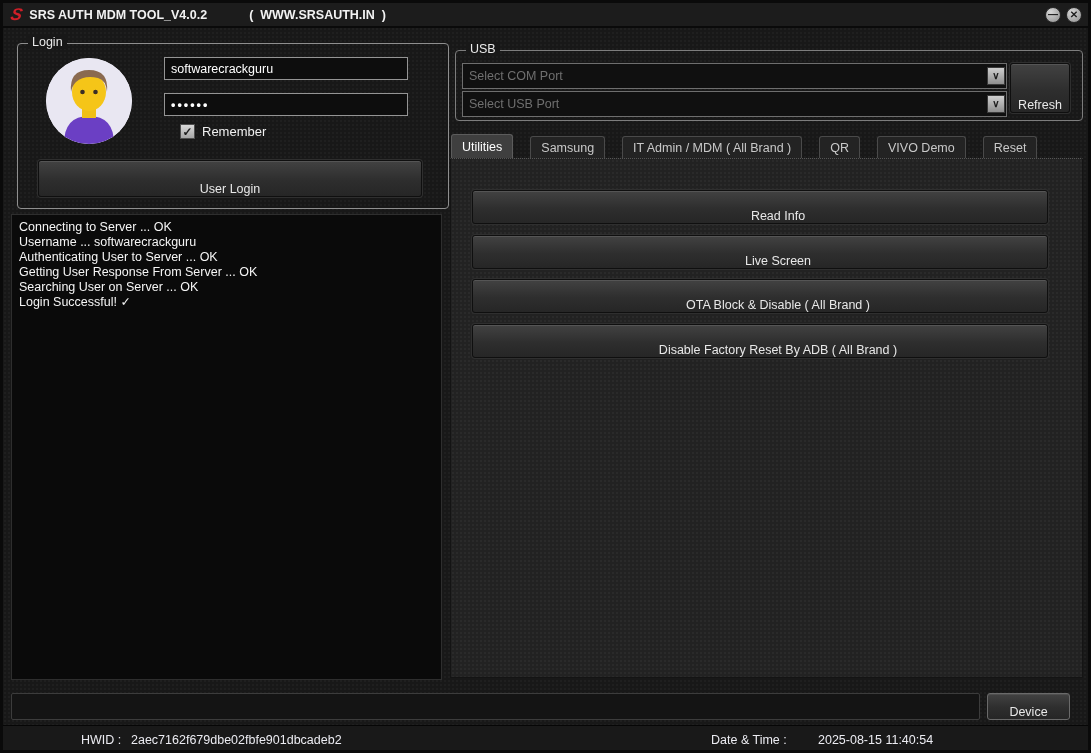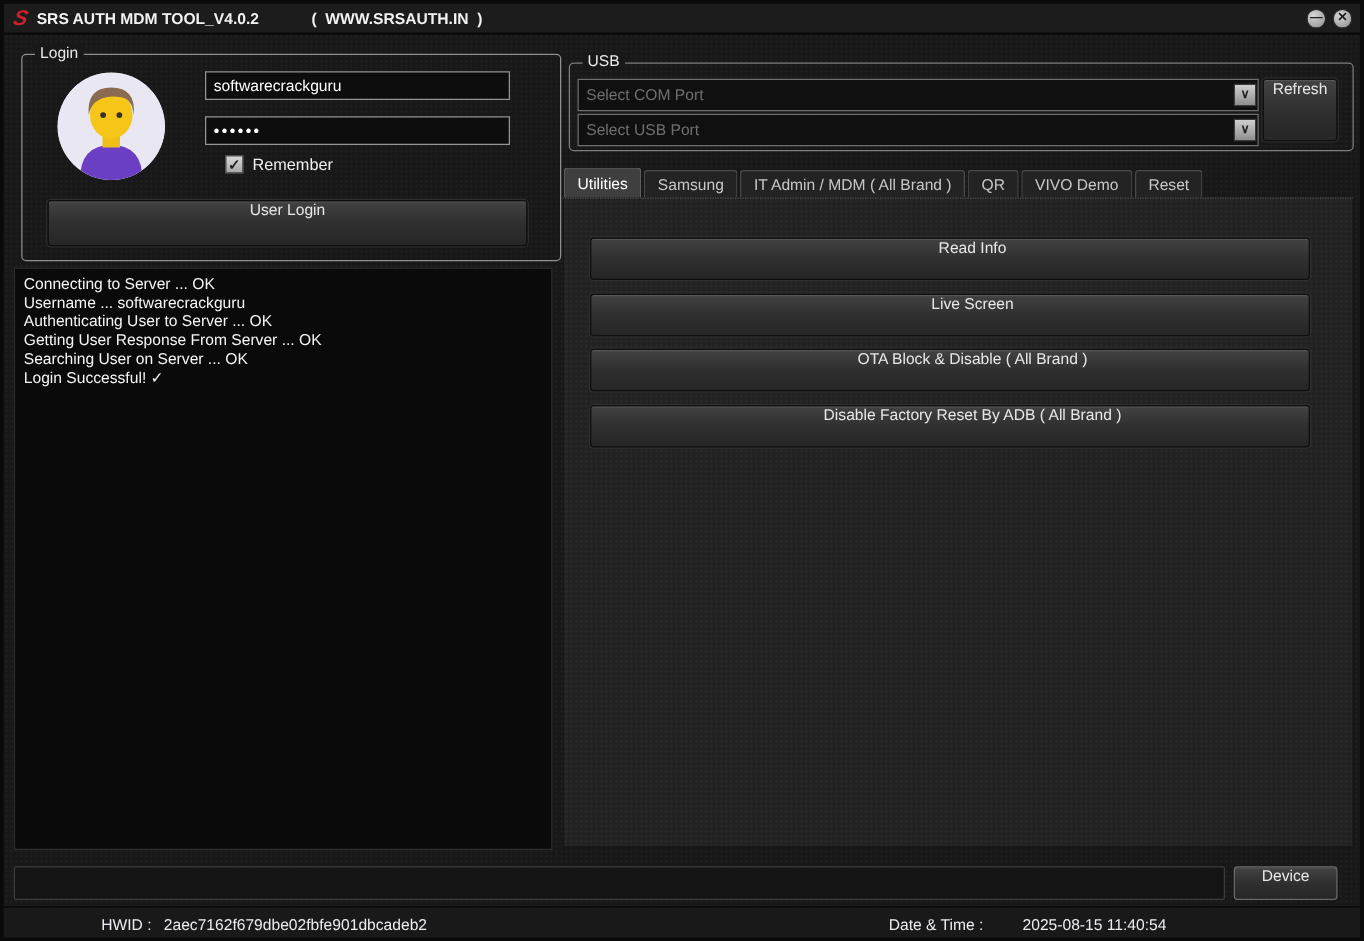--- a/index.html
+++ b/index.html
@@ -60,21 +60,21 @@
   .checkbox {
     width:15px; height:15px; border:1px solid #4f4f4f;
     background:linear-gradient(180deg,#d9d9d9,#a6a6a6);
     color:#1d1d1d; font-size:12px; font-weight:700; line-height:14px; text-align:center;
   }
   .remember-label { font-size:13px; color:#f0f0f0; }
   .big-btn {
     position:absolute; border-radius:3px; cursor:pointer;
     background:linear-gradient(180deg,#424242,#2e2e2e 55%,#262626);
     border:1px solid #0f0f0f; box-shadow:inset 0 1px 0 #555, 0 0 0 1px #2f2f2f;
-    color:#e8e8e8; font-size:12.5px; display:flex; align-items:flex-start; justify-content:center;
+    color:#e8e8e8; font-size:12.5px; display:flex; align-items:flex-end; justify-content:center;
   }
   #user-login-btn { left:20px; top:116px; width:384px; height:37px; }
 
   
   #log-panel {
     position:absolute; left:8px; top:211px; width:431px; height:466px;
     background:#0a0a0a; border:1px solid #2e2e2e; padding:5px 7px;
     font-size:12.5px; line-height:15px; color:#f5f5f5; overflow:hidden;
   }
 
@@ -92,21 +92,21 @@
     border:1px solid #3a3a3a; color:#1e1e1e;
     font-size:10px; line-height:16px; text-align:center; font-weight:700;
   }
   #combo-com { top:12px; }
   #combo-usb { top:40px; }
   #refresh-btn { left:554px; top:12px; width:60px; height:50px; font-size:12.5px; }
 
   
   #tabs {
     position:absolute; left:448px; top:131px; height:24px;
-    display:flex; align-items:flex-end; gap:2px;
+    display:flex; align-items:flex-end; gap:17px;
   }
   .tab {
     height:22px; padding:0 10px; display:flex; align-items:center;
     background:#232323; border:1px solid #4a4a4a; border-bottom:none;
     border-radius:3px 3px 0 0; color:#c8c8c8; font-size:12.5px; cursor:pointer;
     white-space:nowrap;
   }
   .tab.selected {
     height:24px; background:#3f3f3f; border-color:#5c5c5c; color:#ffffff;
   }

